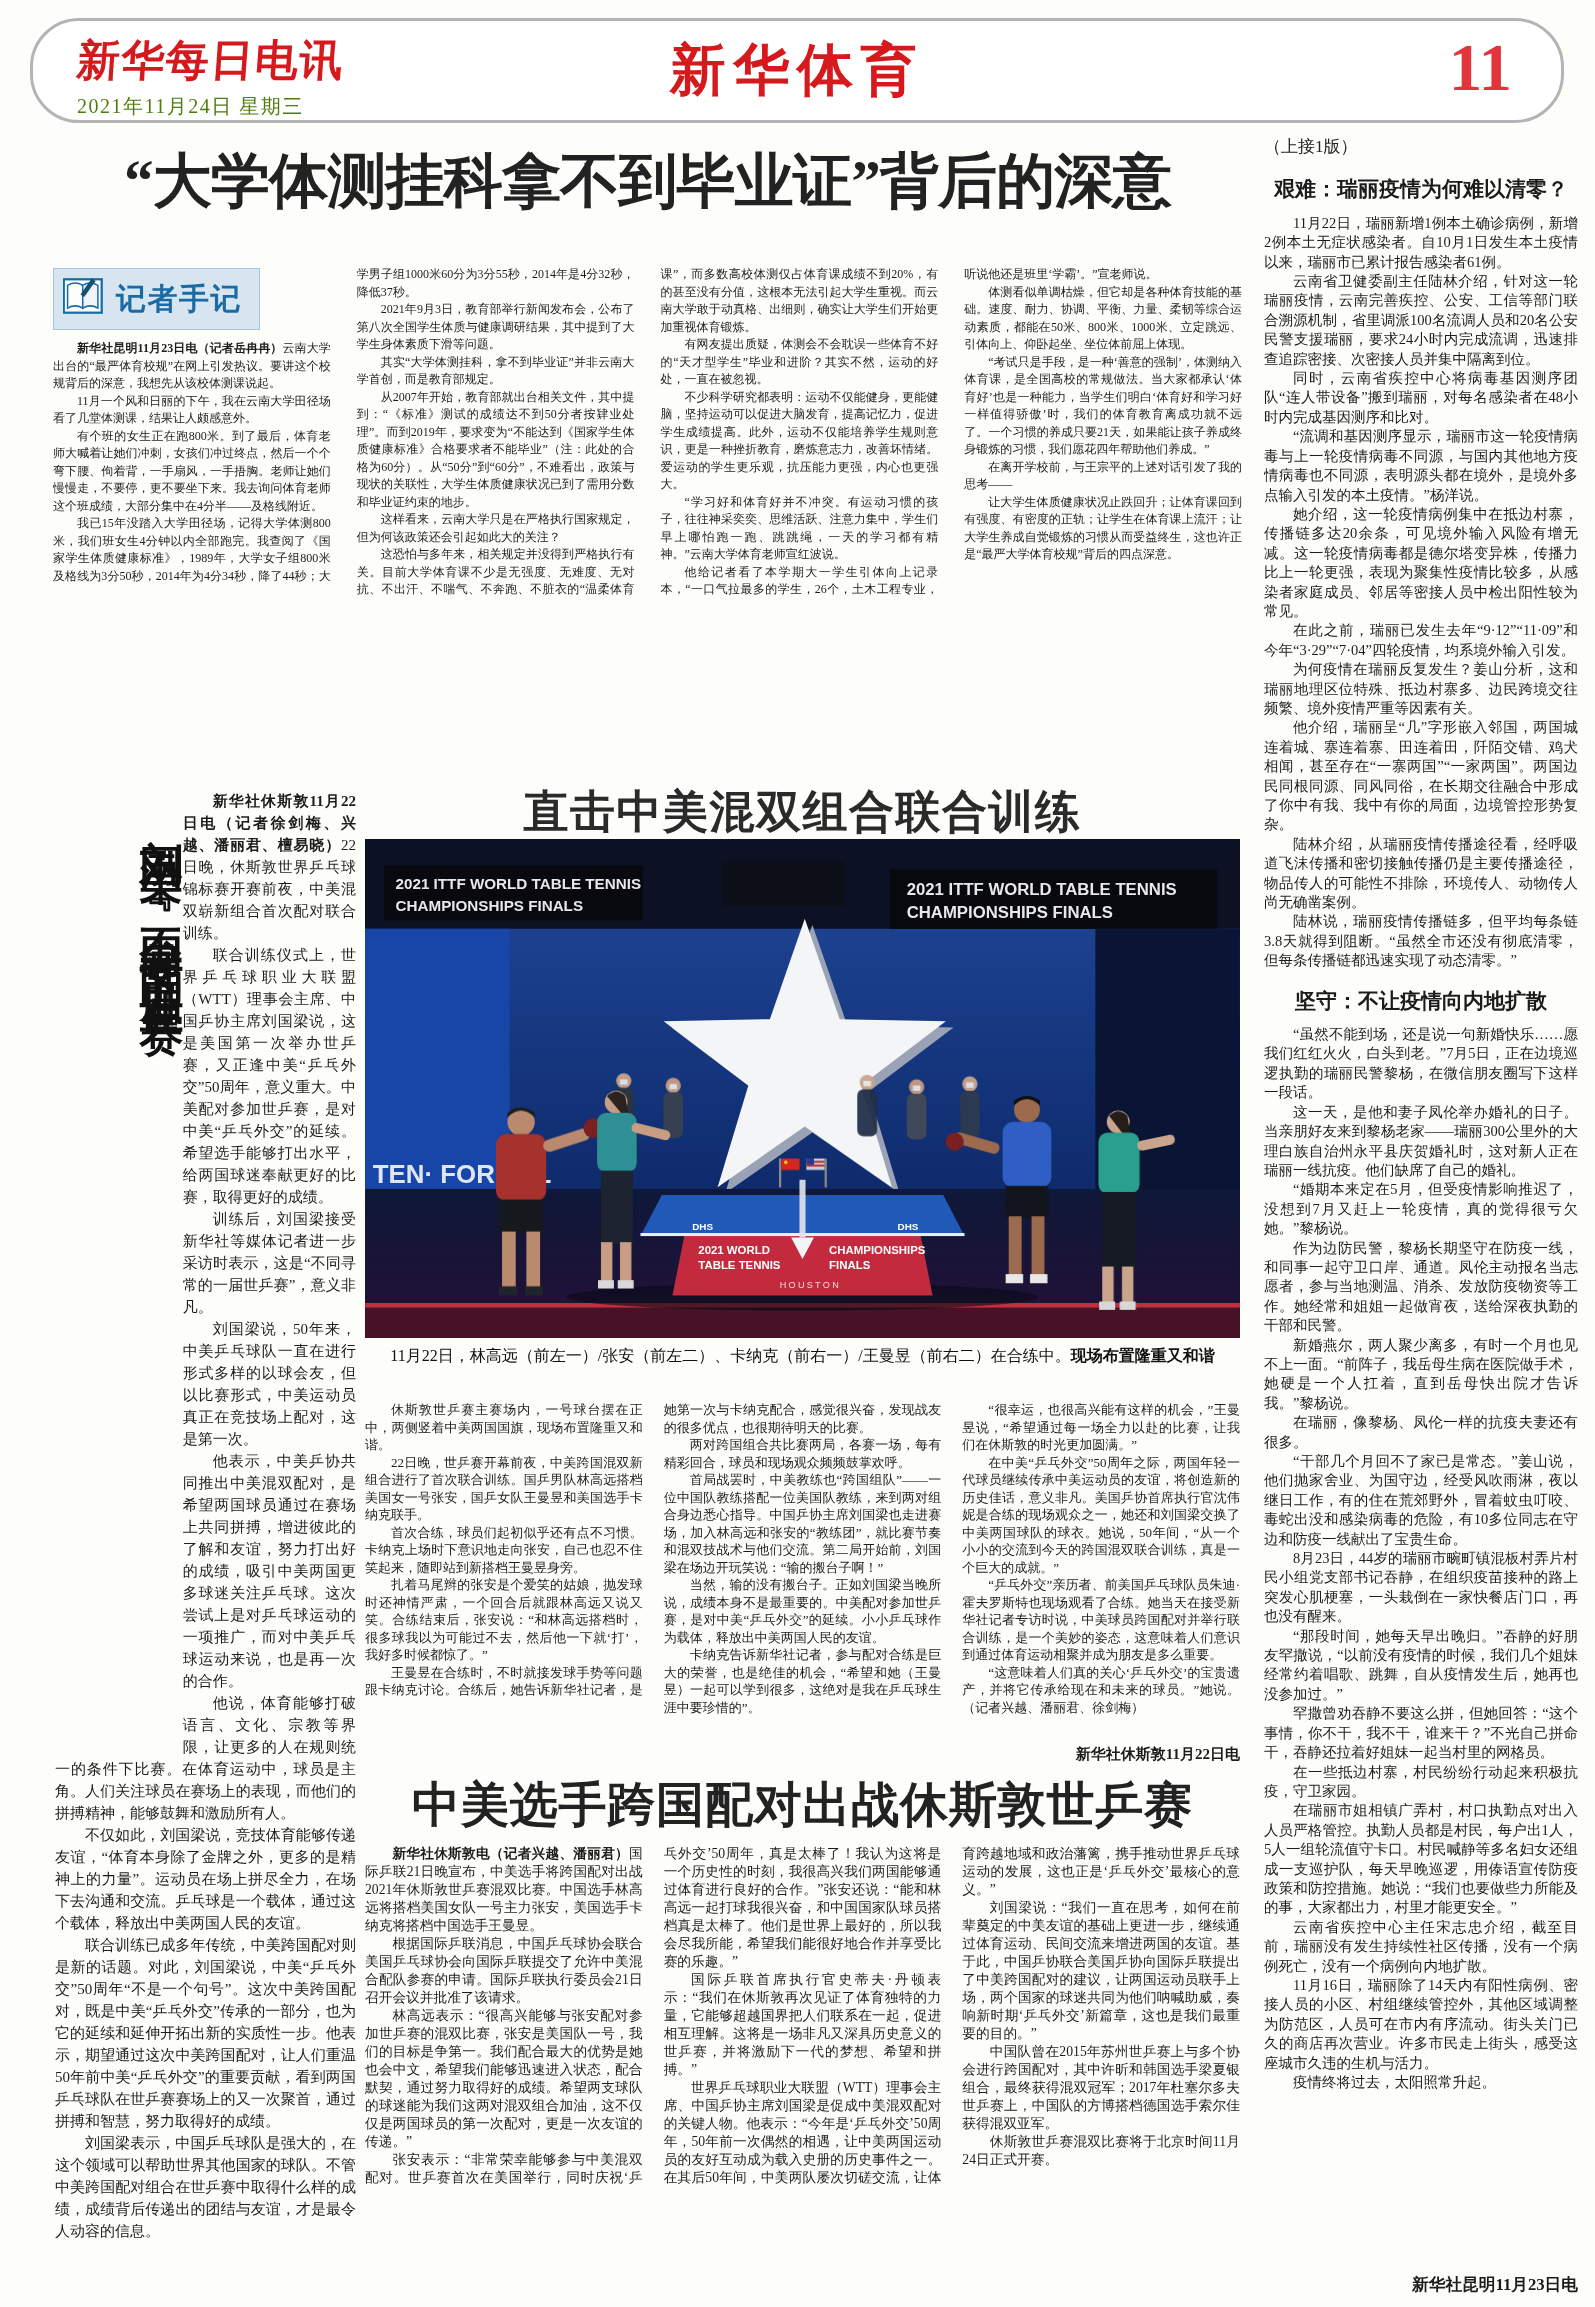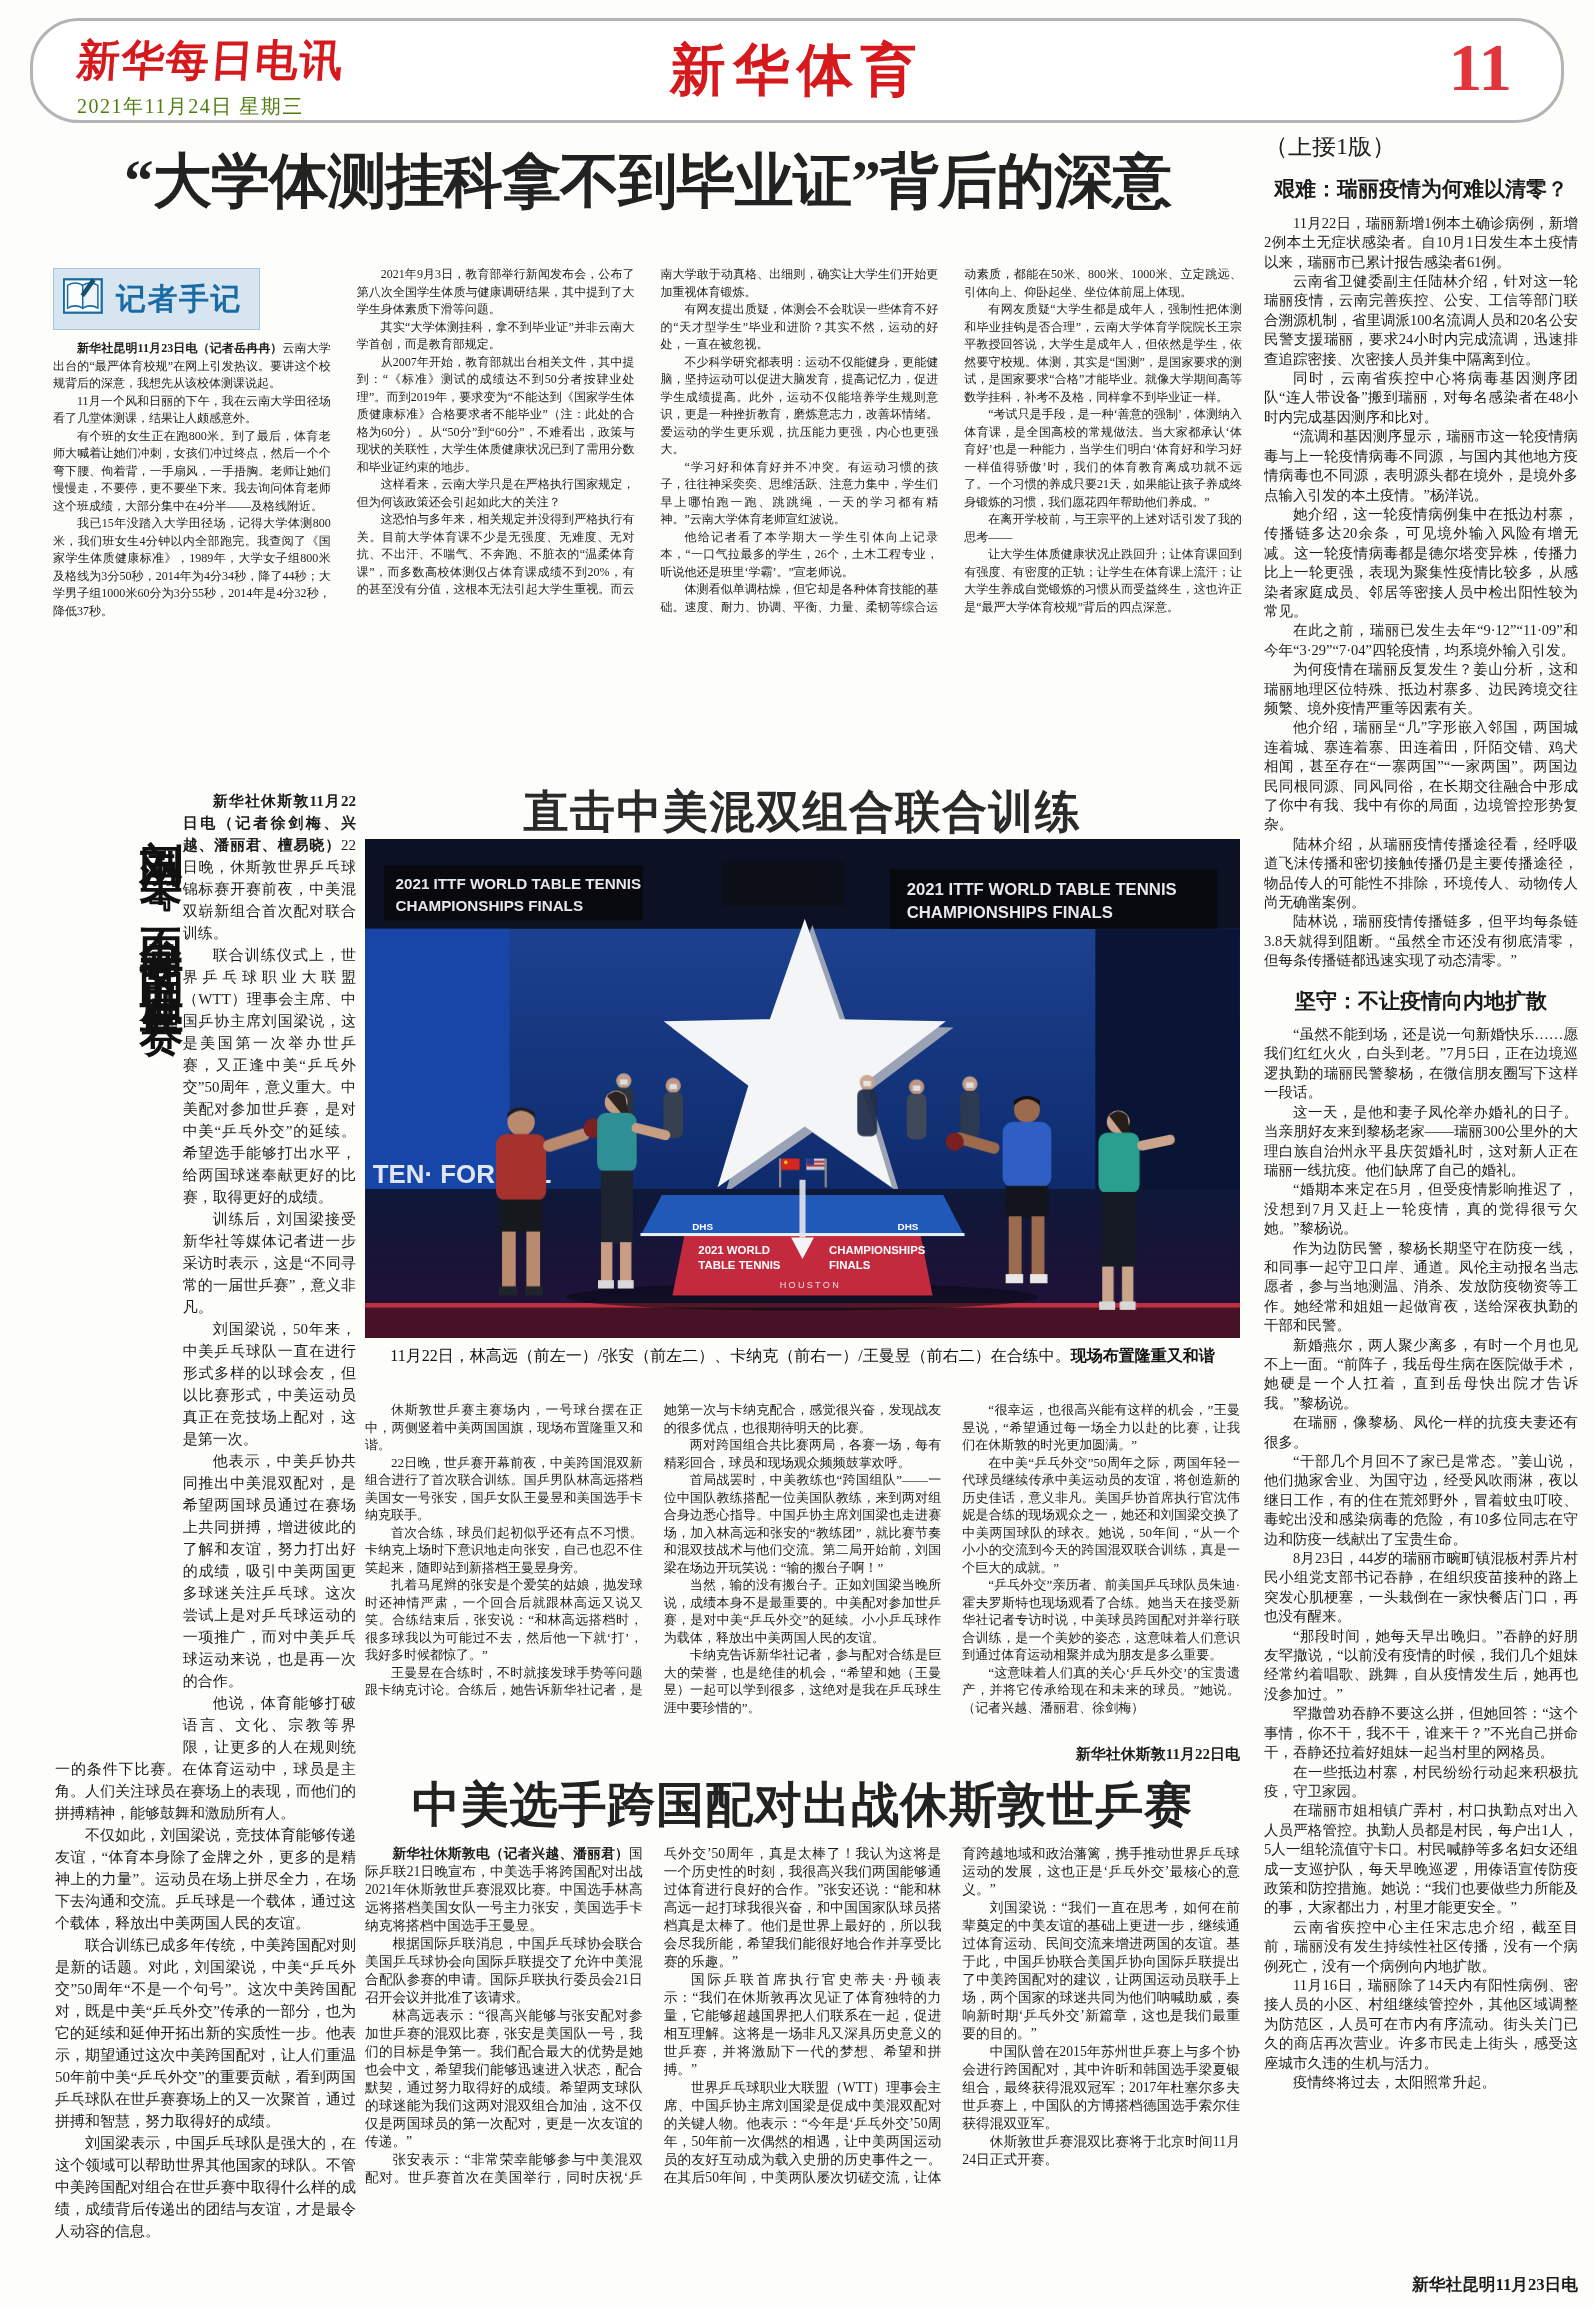--- a/index.html
+++ b/index.html
@@ -23,21 +23,21 @@
   .top-article{position:absolute;left:53px;top:266px;width:1189px;height:508px;
     column-count:4;column-gap:26px;font-size:12px;line-height:17.5px;text-align:justify;overflow:hidden;}
   .para{margin:0;text-indent:2em;}
   .badge{width:207px;height:62px;background:#d7e5f1;border:1.5px solid #a9c6de;box-sizing:border-box;
     display:flex;align-items:center;gap:9px;padding:4.6px 9px;margin:1.5px 0 10.7px 0;}
   .badge-label{font-family:"Liberation Sans","DejaVu Sans",sans-serif;font-size:30px;
     font-weight:bold;color:#1a6ba3;letter-spacing:1.5px;white-space:nowrap;}
   
   .right-col{position:absolute;left:1264px;top:137px;width:314px;height:2157px;
     font-size:14.5px;line-height:19.4px;text-align:justify;overflow:hidden;}
-  .continued{font-size:24px;color:#222;margin-bottom:23px;}
+  .continued{font-size:17px;color:#222;margin-bottom:23px;}
   .sub-head{font-family:"Liberation Sans","DejaVu Sans",sans-serif;text-align:center;
     font-size:21px;font-weight:bold;color:#1b1b1b;margin:20px 0 15px 0;}
   .sign-off{position:absolute;right:0;bottom:0;font-weight:bold;font-size:16.7px;
     background:#fdfdfa;padding-left:10.7px;}
   
   .left-feature{position:absolute;left:55px;top:790px;width:301px;height:1504px;
     font-size:15px;line-height:22px;text-align:justify;overflow:hidden;}
   .v-headline{float:left;width:117px;height:948px;margin:3px 10.7px 7.6px 0;
     writing-mode:vertical-rl;text-orientation:upright;font-size:44px;font-weight:900;
     letter-spacing:9px;color:#111;text-align:left;padding-top:10.7px;box-sizing:border-box;}
@@ -96,21 +96,20 @@
       <p class="para">2021年9月3日，教育部举行新闻发布会，公布了第八次全国学生体质与健康调研结果，其中提到了大学生身体素质下滑等问题。</p>
       <p class="para">其实“大学体测挂科，拿不到毕业证”并非云南大学首创，而是教育部规定。</p>
       <p class="para">从2007年开始，教育部就出台相关文件，其中提到：“《标准》测试的成绩达不到50分者按肄业处理”。而到2019年，要求变为“不能达到《国家学生体质健康标准》合格要求者不能毕业”（注：此处的合格为60分）。从“50分”到“60分”，不难看出，政策与现状的关联性，大学生体质健康状况已到了需用分数和毕业证约束的地步。</p>
       <p class="para">这样看来，云南大学只是在严格执行国家规定，但为何该政策还会引起如此大的关注？</p>
       <p class="para">这恐怕与多年来，相关规定并没得到严格执行有关。目前大学体育课不少是无强度、无难度、无对抗、不出汗、不喘气、不奔跑、不脏衣的“温柔体育课”，而多数高校体测仅占体育课成绩不到20%，有的甚至没有分值，这根本无法引起大学生重视。而云南大学敢于动真格、出细则，确实让大学生们开始更加重视体育锻炼。</p>
       <p class="para">有网友提出质疑，体测会不会耽误一些体育不好的“天才型学生”毕业和进阶？其实不然，运动的好处，一直在被忽视。</p>
       <p class="para">不少科学研究都表明：运动不仅能健身，更能健脑，坚持运动可以促进大脑发育，提高记忆力，促进学生成绩提高。此外，运动不仅能培养学生规则意识，更是一种挫折教育，磨炼意志力，改善坏情绪。爱运动的学生更乐观，抗压能力更强，内心也更强大。</p>
       <p class="para">“学习好和体育好并不冲突。有运动习惯的孩子，往往神采奕奕、思维活跃、注意力集中，学生们早上哪怕跑一跑、跳跳绳，一天的学习都有精神。”云南大学体育老师宣红波说。</p>
       <p class="para">他给记者看了本学期大一学生引体向上记录本，“一口气拉最多的学生，26个，土木工程专业，听说他还是班里‘学霸’。”宣老师说。</p>
       <p class="para">体测看似单调枯燥，但它却是各种体育技能的基础。速度、耐力、协调、平衡、力量、柔韧等综合运动素质，都能在50米、800米、1000米、立定跳远、引体向上、仰卧起坐、坐位体前屈上体现。</p>
-      <p class="para">有网友质疑“大学生都是成年人，强制性把体测和毕业挂钩是否合理”，云南大学体育学院院长王宗平教授回答说，大学生是成年人，但依然是学生，依然要守校规。体测，其实是“国测”，是国家要求的测试，是国家要求“合格”才能毕业。就像大学期间高等数学挂科，补考不及格，同样拿不到毕业证一样。</p>
       <p class="para">“考试只是手段，是一种‘善意的强制’，体测纳入体育课，是全国高校的常规做法。当大家都承认‘体育好’也是一种能力，当学生们明白‘体育好和学习好一样值得骄傲’时，我们的体育教育离成功就不远了。一个习惯的养成只要21天，如果能让孩子养成终身锻炼的习惯，我们愿花四年帮助他们养成。”</p>
       <p class="para">在离开学校前，与王宗平的上述对话引发了我的思考——</p>
       <p class="para">让大学生体质健康状况止跌回升；让体育课回到有强度、有密度的正轨；让学生在体育课上流汗；让大学生养成自觉锻炼的习惯从而受益终生，这也许正是“最严大学体育校规”背后的四点深意。</p>
     </section>
 
   <aside class="right-col">
     <div class="continued">（上接1版）</div>
     <h3 class="sub-head">艰难：瑞丽疫情为何难以清零？</h3>
     <div>
         <p class="para">11月22日，瑞丽新增1例本土确诊病例，新增2例本土无症状感染者。自10月1日发生本土疫情以来，瑞丽市已累计报告感染者61例。</p>

